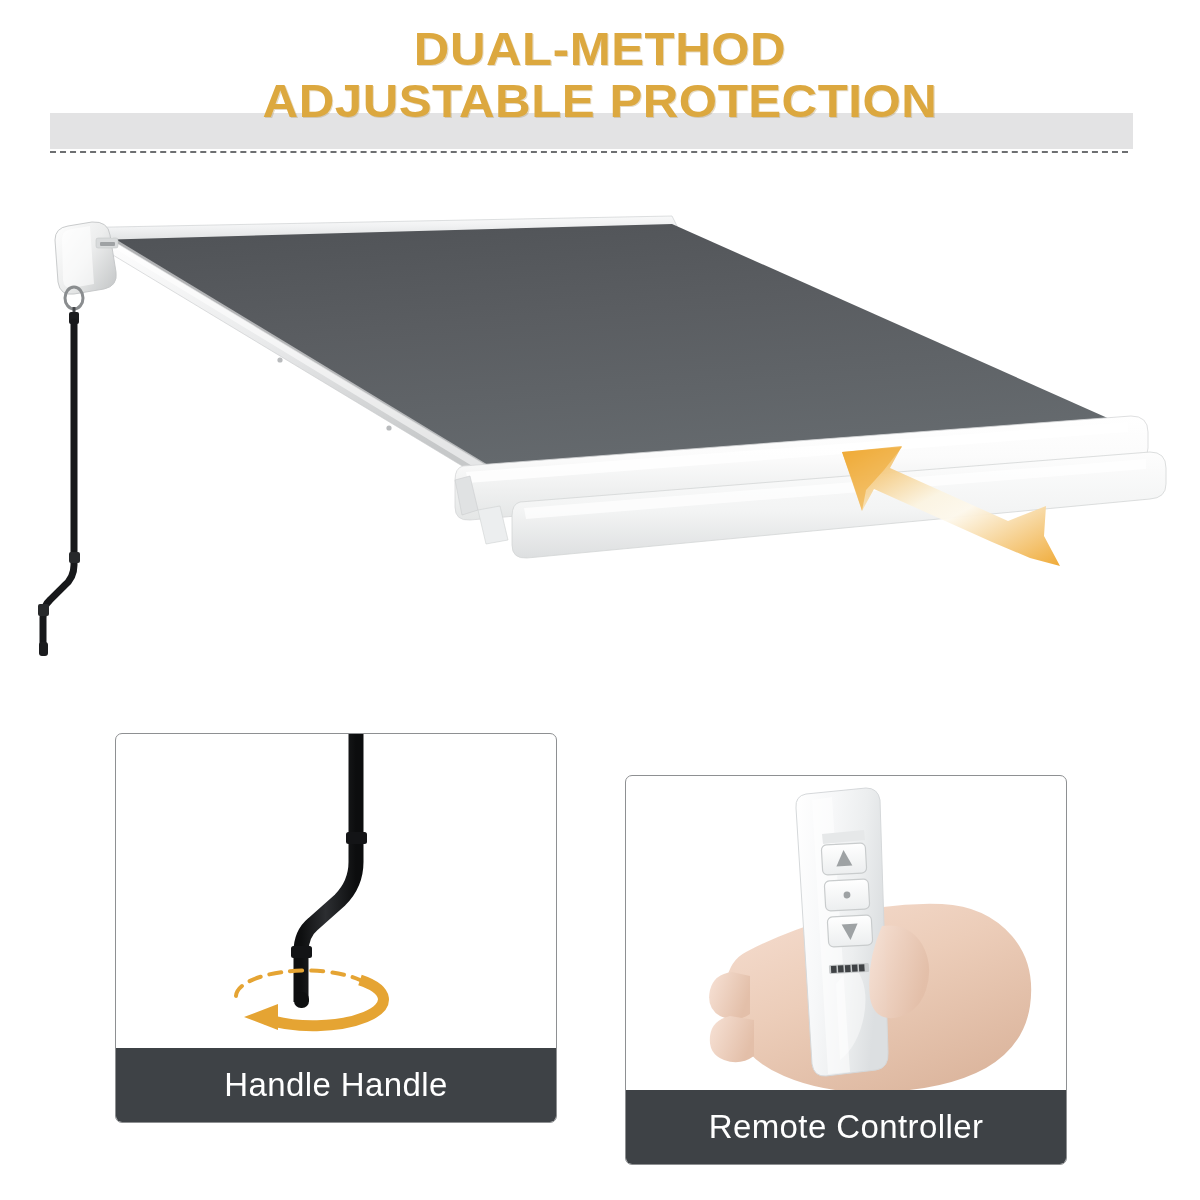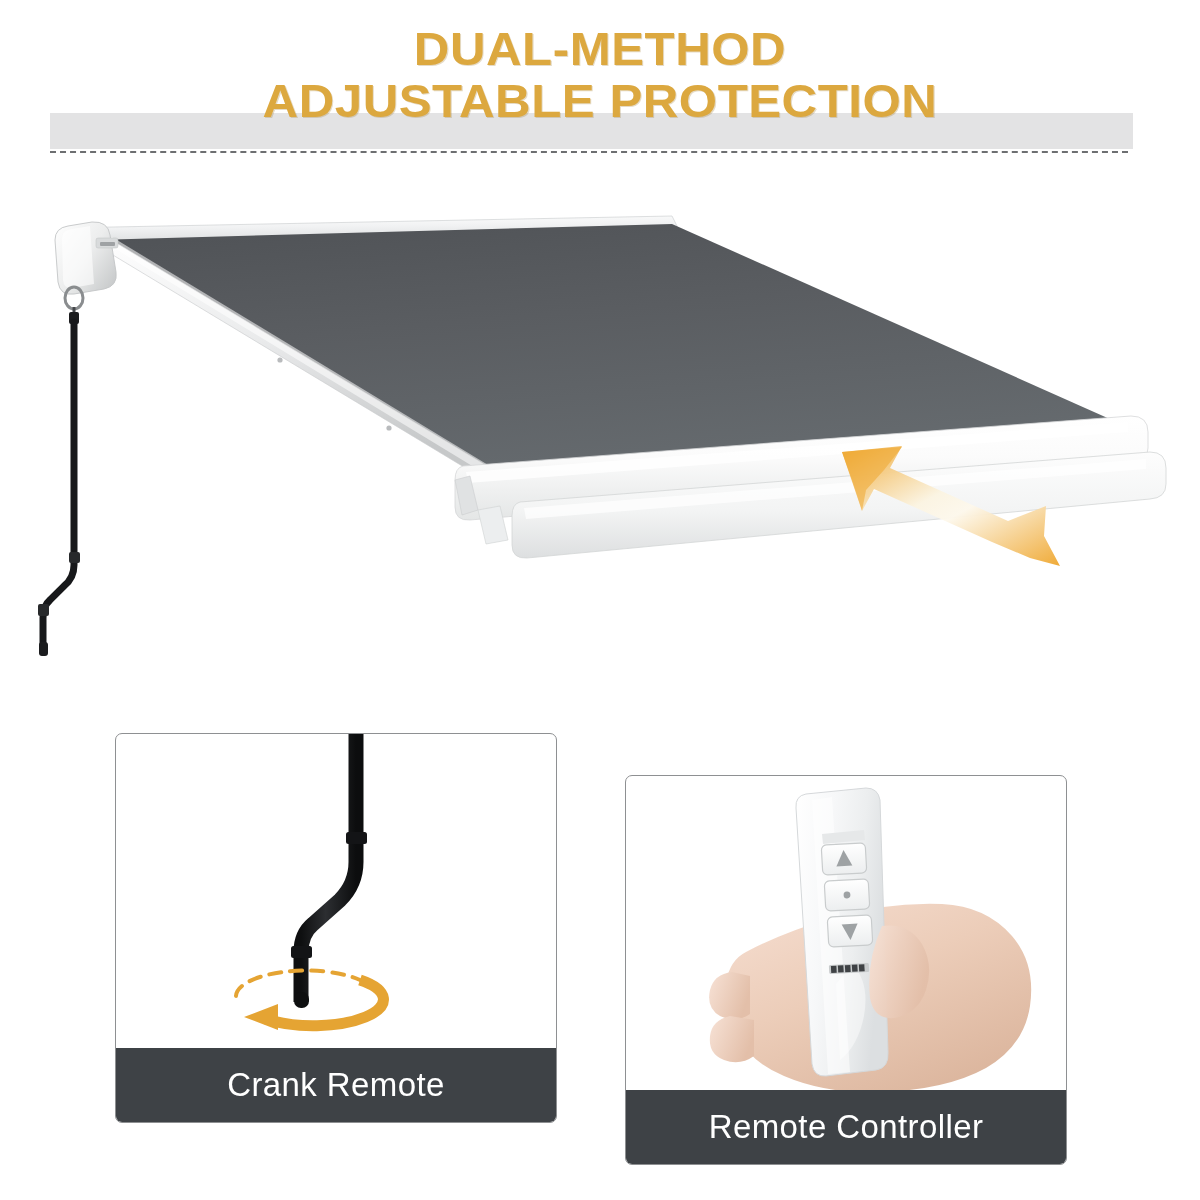--- a/index.html
+++ b/index.html
@@ -243,21 +243,21 @@
       <rect x="175" y="212" width="21" height="12" rx="2.5" fill="#131416"></rect>
 
       <rect x="178" y="258" width="15" height="16" rx="7" fill="#0e0f10"></rect>
 
       <path d="M120,262 A70,26 0 0 1 244,246" fill="none" stroke="#e5a433" stroke-width="4" stroke-dasharray="12 9" stroke-linecap="round"></path>
       <path d="M244,246 A70,26 0 0 1 150,285" fill="none" stroke="#e5a433" stroke-width="11" stroke-linecap="butt"></path>
       <polygon points="162,270 162,296 128,283" fill="#e5a433"></polygon>
     </svg>
   </div>
   <div class="panel-label">
-    <span>Crank Remote</span>
+    <span>Handle Handle</span>
   </div>
 </div>
 
 <div id="panel-remote" class="panel">
   <div class="panel-figure">
     <svg width="440" height="320" viewBox="0 0 440 320">
       <defs>
         <linearGradient id="skinG" x1="0" y1="0" x2="0.7" y2="1">
           <stop offset="0%" stop-color="#f6ded1"></stop>
           <stop offset="48%" stop-color="#eccdb9"></stop>

